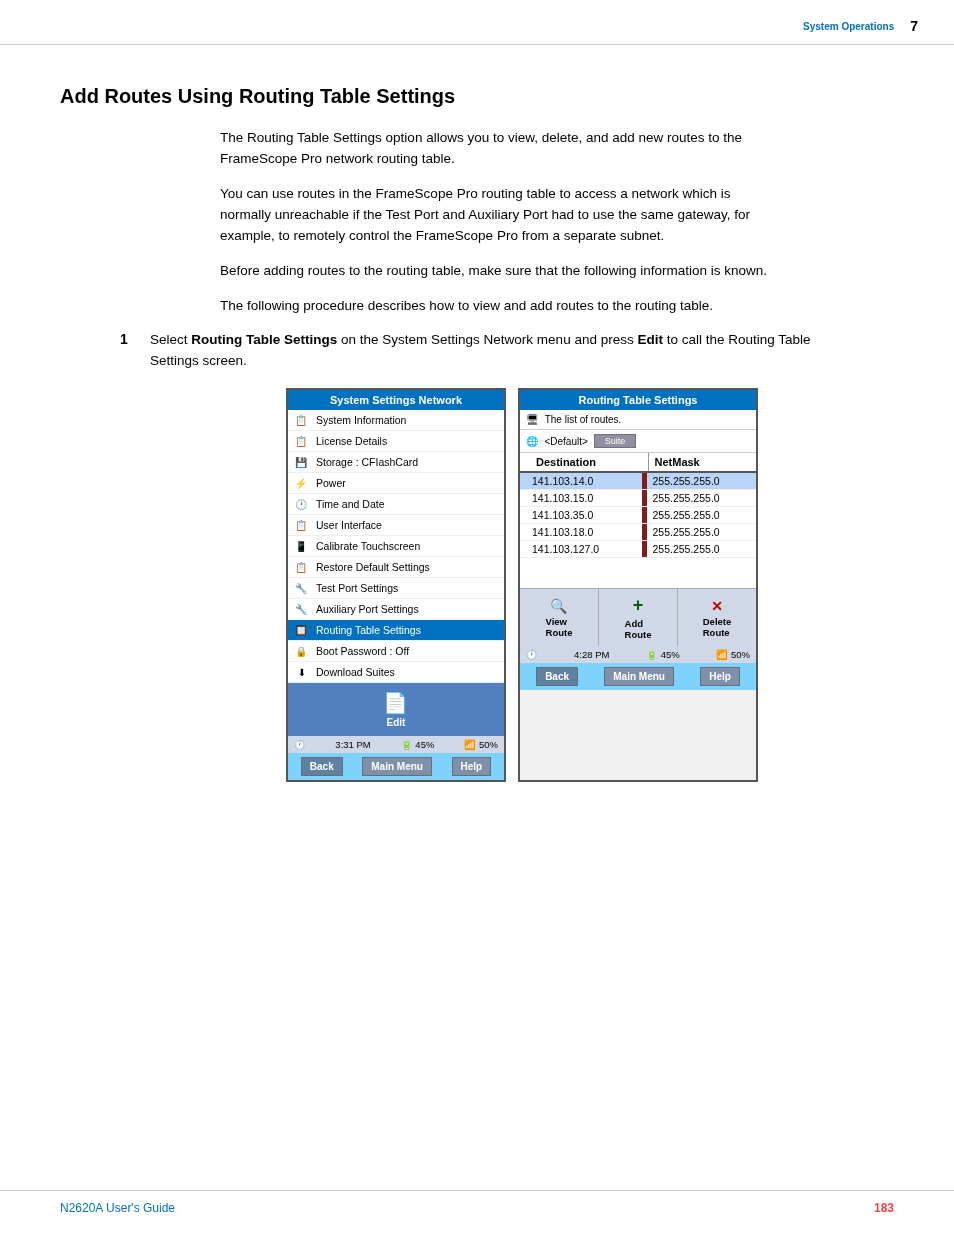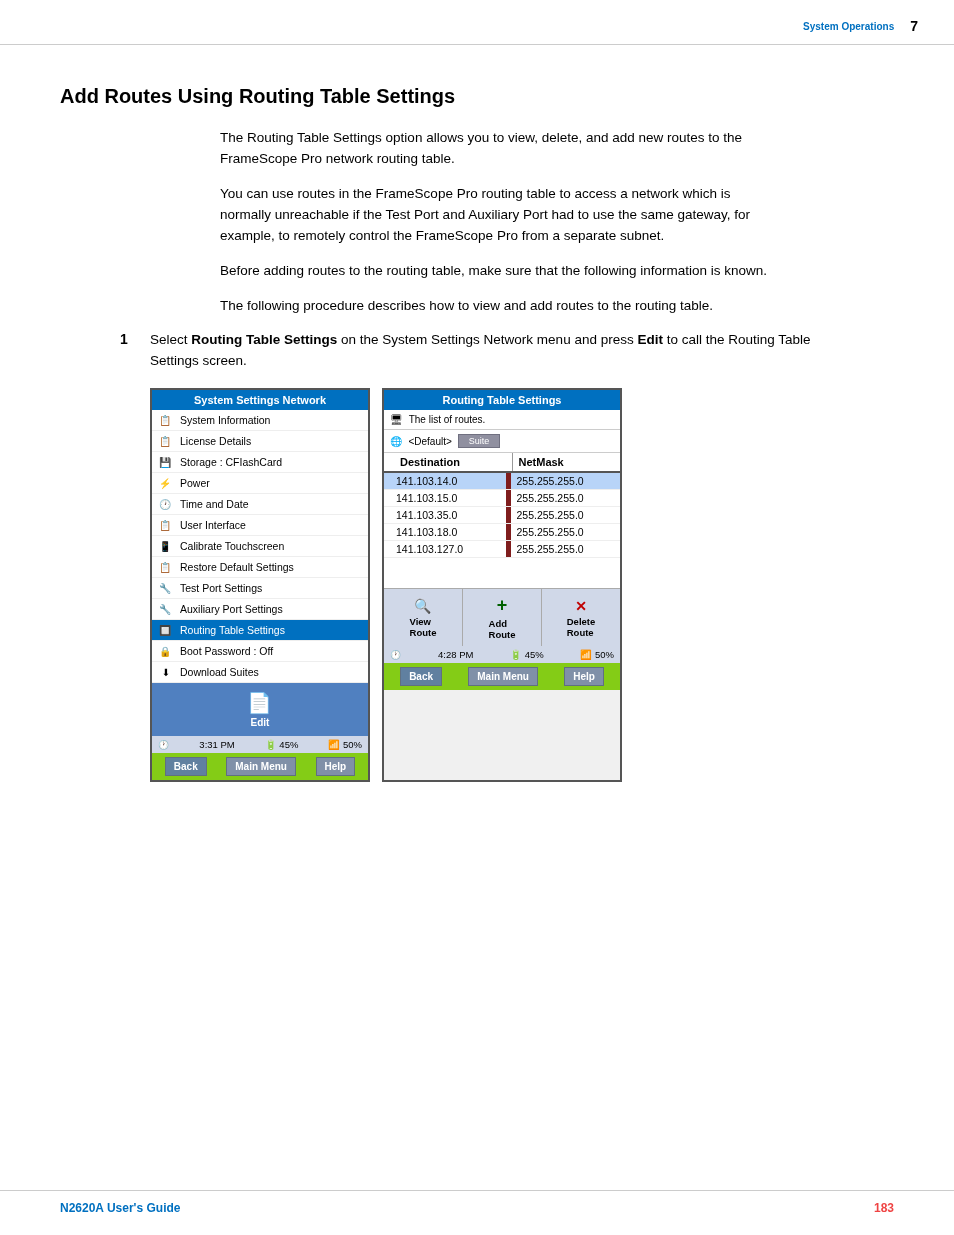--- a/index.html
+++ b/index.html
@@ -95,20 +95,21 @@
     .step-text strong {
       font-weight: bold;
     }
 
     
     .screenshots-row {
       display: flex;
       gap: 12px;
       margin-left: 90px;
       margin-top: 16px;
+      justify-content: center;
     }
 
     
     .device-screen {
       border: 2px solid #555;
       background: #f0f0f0;
       width: 220px;
       font-family: Arial, sans-serif;
       font-size: 11px;
     }
@@ -157,21 +158,21 @@
       padding: 3px 6px;
       display: flex;
       align-items: center;
       justify-content: space-between;
       font-size: 9.5px;
     }
     .device-nav {
       display: flex;
       align-items: center;
       justify-content: space-around;
-      background: #84cc16;
+      background: #7dd3fc;
       padding: 4px 6px;
       gap: 6px;
     }
     .nav-btn {
       background: #8090a8;
       color: #fff;
       font-size: 10px;
       padding: 3px 8px;
       border: 1px solid #607080;
       cursor: pointer;
@@ -312,21 +313,21 @@
       right: 0;
       display: flex;
       justify-content: space-between;
       padding: 0 60px;
       border-top: 1px solid #ccc;
       padding-top: 10px;
     }
     .footer-left {
       color: #0070c0;
       font-size: 12px;
-      font-weight: bold;
+      font-weight: normal;
     }
     .footer-right {
       font-size: 12px;
       font-weight: bold;
       color: #ef4444;
     }
 
     
     .status-icon { font-size: 9px; }
   </style>

